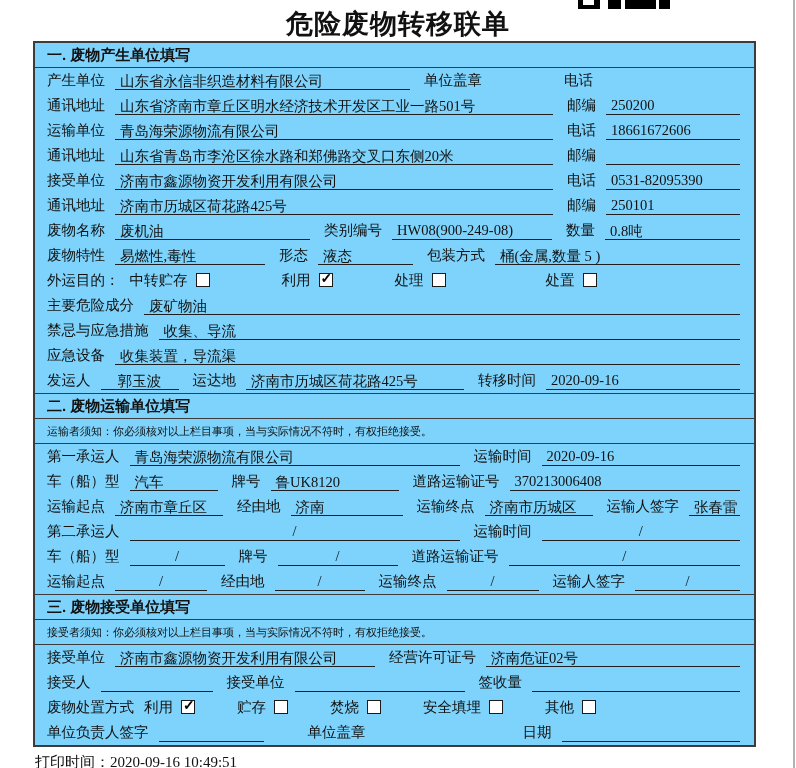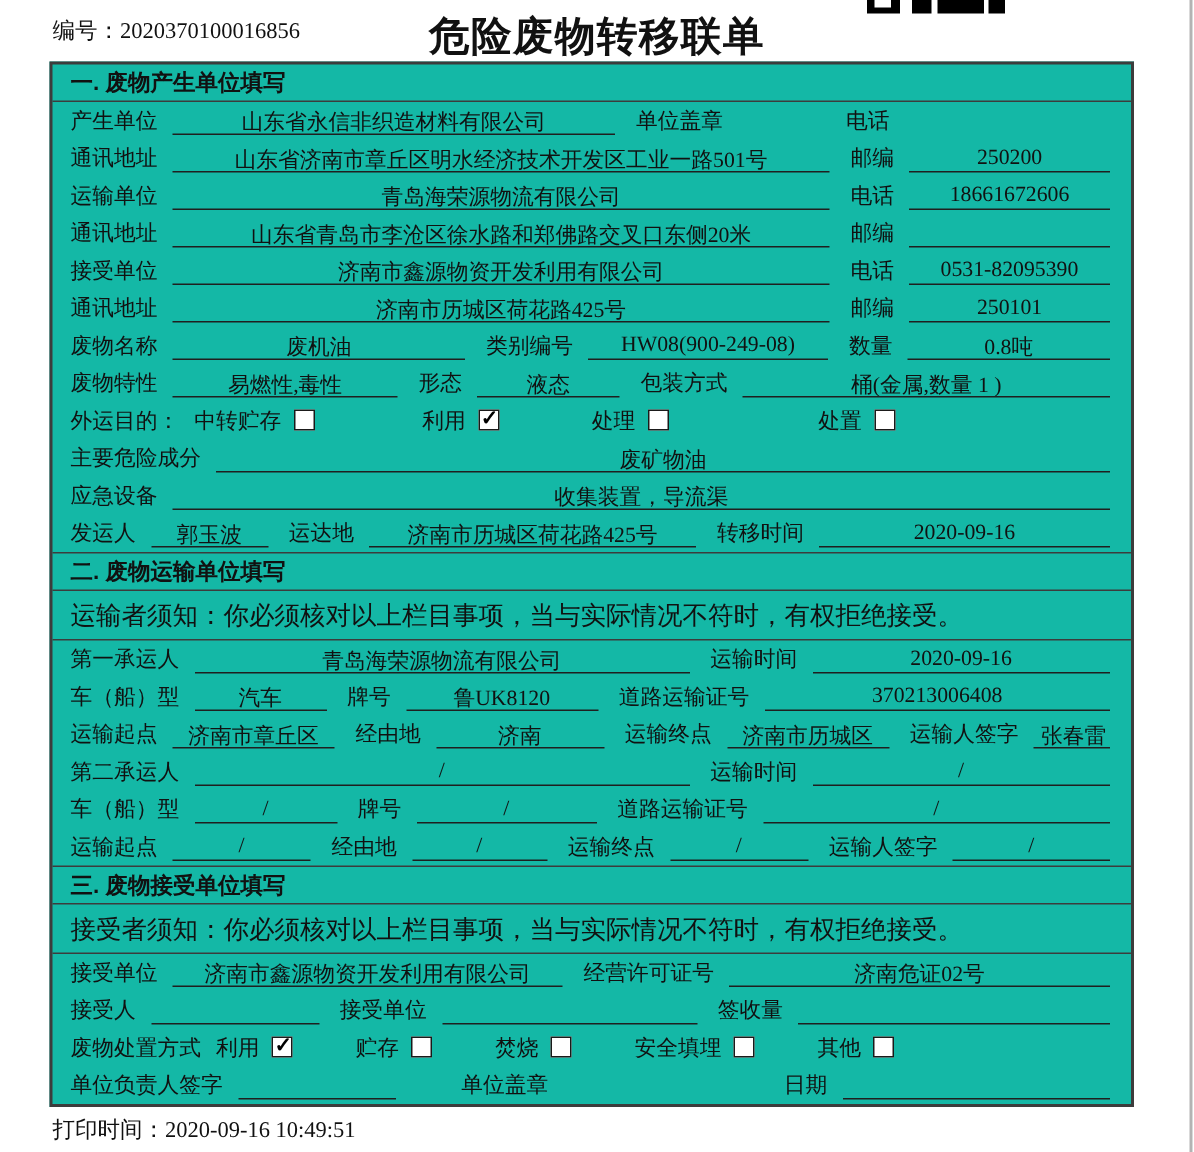--- a/index.html
+++ b/index.html
@@ -12,48 +12,47 @@
   .doc-title{text-align:center;padding-top:6px;font-size:27px;font-weight:bold;
              font-family:"Liberation Sans","DejaVu Sans",sans-serif;letter-spacing:1px;}
   .qr{position:absolute;top:0;left:578px;width:92px;height:9px;}
   .qr span{position:absolute;top:0;height:9px;background:#000;}
   .qr .q1{left:0;width:22px;}
   .qr .q1i{left:5px;top:0;width:11px;height:5px;background:#fff;}
   .qr .q2{left:30px;width:13px;}
   .qr .q3{left:47px;width:31px;}
   .qr .q4{left:81px;width:11px;}
   
-  .form-table{margin:5px 0 0 33px;width:723px;border:2px solid #3c3c3c;box-sizing:border-box;background:#14b8a6;}
+  .form-table{margin:5px 0 0 33px;width:723px;border:2px solid #3c3c3c;box-sizing:border-box;background:#7dd3fc;}
   .section + .section{border-top:1.5px solid #3c3c3c;}
   .sec-header{font-family:"Liberation Sans","DejaVu Sans",sans-serif;font-weight:bold;
               font-size:15px;padding:3px 12px 2px;border-bottom:1.5px solid #3c3c3c;}
-  .notice-row{font-size:17px;padding:5px 12px 4px;border-bottom:1.5px solid #3c3c3c;}
+  .notice-row{font-size:11px;padding:5px 12px 4px;border-bottom:1.5px solid #3c3c3c;}
   .row{display:flex;align-items:flex-end;height:25px;padding:0 12px 3px;box-sizing:border-box;
        font-size:14.5px;white-space:nowrap;}
   .lbl{margin-right:10px;flex-shrink:0;margin-top:24px;}
   .field{border-bottom:1px solid #1f1f1f;height:18px;margin-right:14px;flex-shrink:0;
-         box-sizing:border-box;overflow:hidden;text-align:center;}
+         box-sizing:border-box;overflow:hidden;}
   .field .val{padding:0 5px;font-size:14.5px;}
   .field.grow{flex:1 1 auto;margin-right:2px;}
   .field.center{text-align:center;}
   .checkgrp{display:inline-flex;align-items:center;flex-shrink:0;}
   .cklabel{margin-right:8px;text-align:right;}
   .box{position:relative;width:12px;height:12px;border:1.5px solid #1a1a1a;display:inline-block;
        margin-bottom:1px;box-sizing:content-box;background:#fff;}
   .box.checked::after{content:"\2713";position:absolute;left:1px;top:-4px;font-size:14px;
                       font-weight:bold;color:#000;}
   .footer{margin:6px 0 0 35px;font-size:15px;}
 </style>
 </head>
 <body>
 
 <div class="page">
 
   <div class="top">
-    <div class="serial"><span>编号：</span><span>2020370100016856</span></div>
     <div class="doc-title">危险废物转移联单</div>
     <div class="qr">
       <span class="q1"></span>
         <span class="q1i"></span>
         <span class="q2"></span>
         <span class="q3"></span>
         <span class="q4"></span>
     </div>
   </div>
 
@@ -103,21 +102,21 @@
           <span class="field" style="width: 160px;"><span class="val">HW08(900-249-08)</span></span>
           <span class="lbl">数量</span>
           <span class="field grow"><span class="val">0.8吨</span></span>
         </div>
         <div class="row">
           <span class="lbl">废物特性</span>
           <span class="field" style="width: 150px;"><span class="val">易燃性,毒性</span></span>
           <span class="lbl">形态</span>
           <span class="field" style="width: 95px;"><span class="val">液态</span></span>
           <span class="lbl">包装方式</span>
-          <span class="field grow"><span class="val">桶(金属,数量 1 )</span></span>
+          <span class="field grow"><span class="val">桶(金属,数量 5 )</span></span>
         </div>
         <div class="row">
           <span class="lbl">外运目的：</span>
           <span class="checkgrp" style="margin-right: 72px;">
             <span class="cklabel">中转贮存</span>
             <span class="box"></span>
           </span>
           <span class="checkgrp" style="margin-right: 62px;">
             <span class="cklabel">利用</span>
             <span class="box checked"></span>
@@ -127,20 +126,24 @@
             <span class="box"></span>
           </span>
           <span class="checkgrp">
             <span class="cklabel">处置</span>
             <span class="box"></span>
           </span>
         </div>
         <div class="row">
           <span class="lbl">主要危险成分</span>
           <span class="field grow"><span class="val">废矿物油</span></span>
+        </div>
+        <div class="row">
+          <span class="lbl">禁忌与应急措施</span>
+          <span class="field grow"><span class="val">收集、导流</span></span>
         </div>
         <div class="row">
           <span class="lbl">应急设备</span>
           <span class="field grow"><span class="val">收集装置，导流渠</span></span>
         </div>
         <div class="row">
           <span class="lbl">发运人</span>
           <span class="field center" style="width: 78px;"><span class="val">郭玉波</span></span>
           <span class="lbl">运达地</span>
           <span class="field" style="width: 218px;"><span class="val">济南市历城区荷花路425号</span></span>

